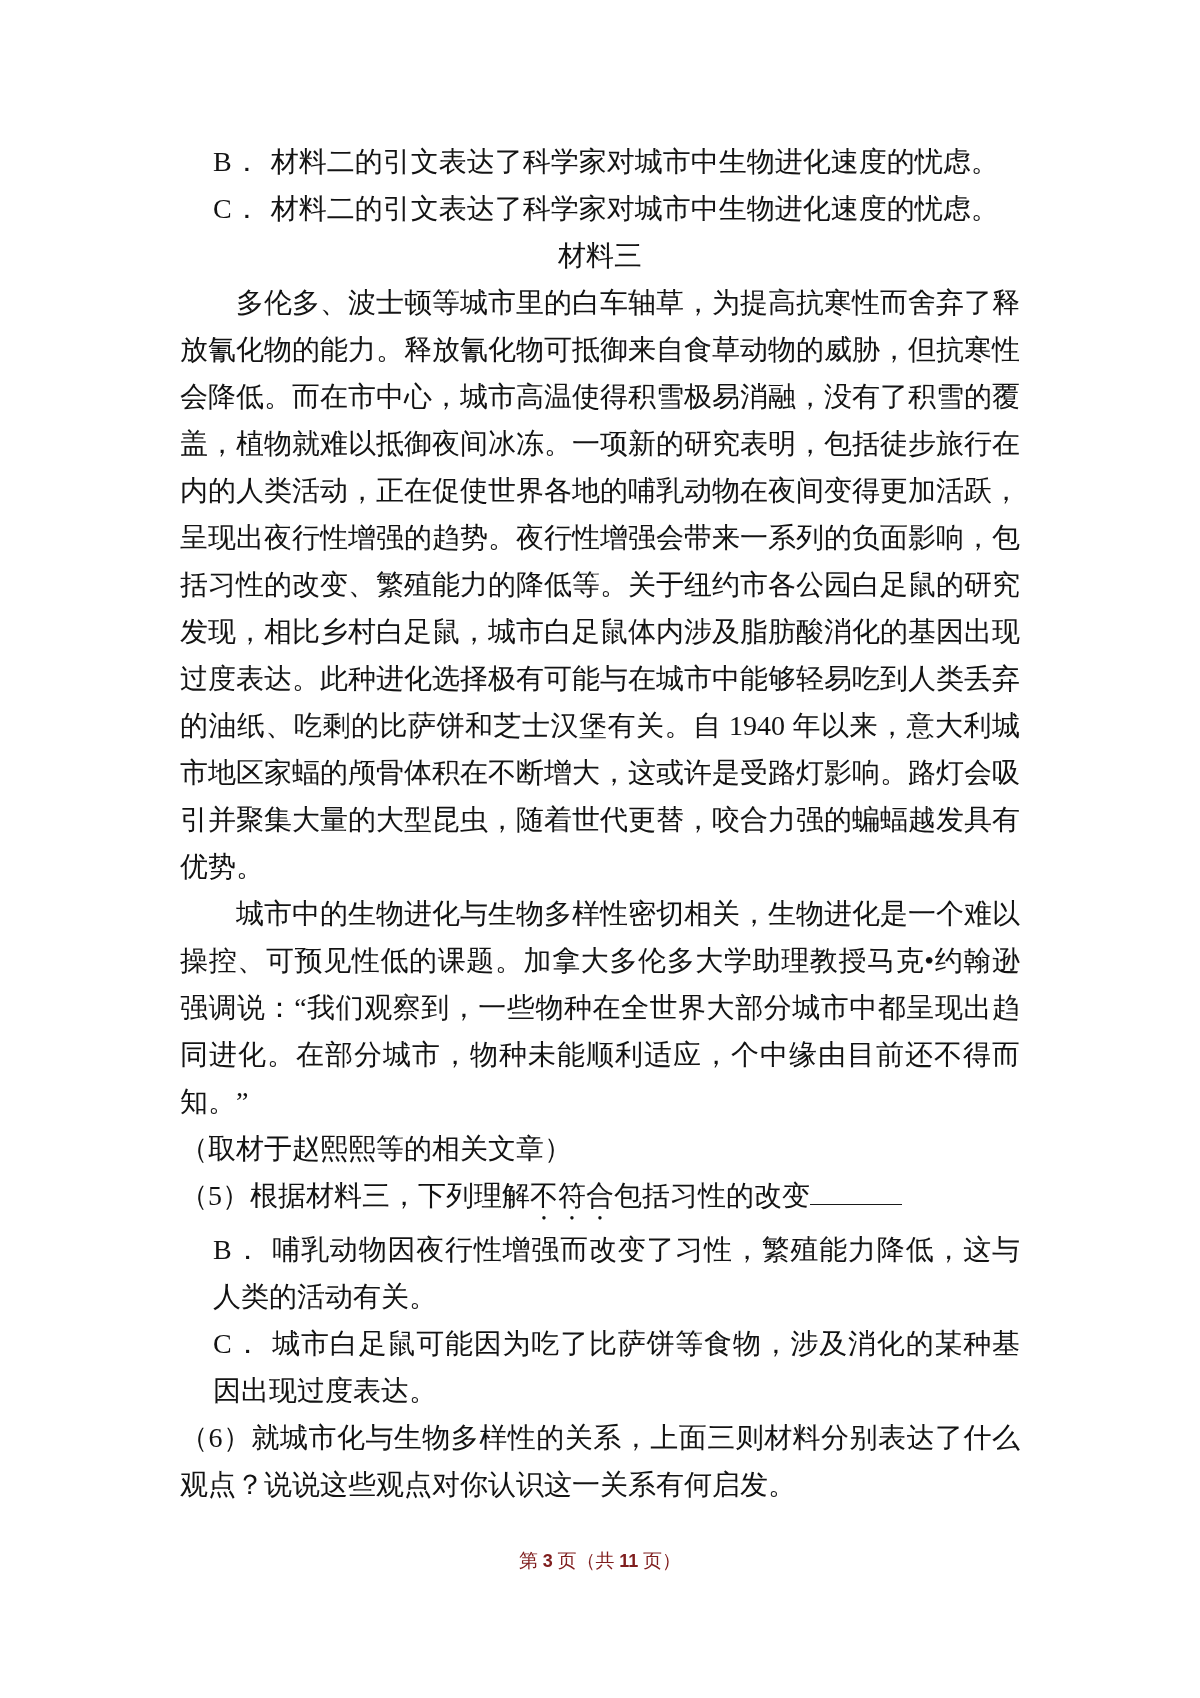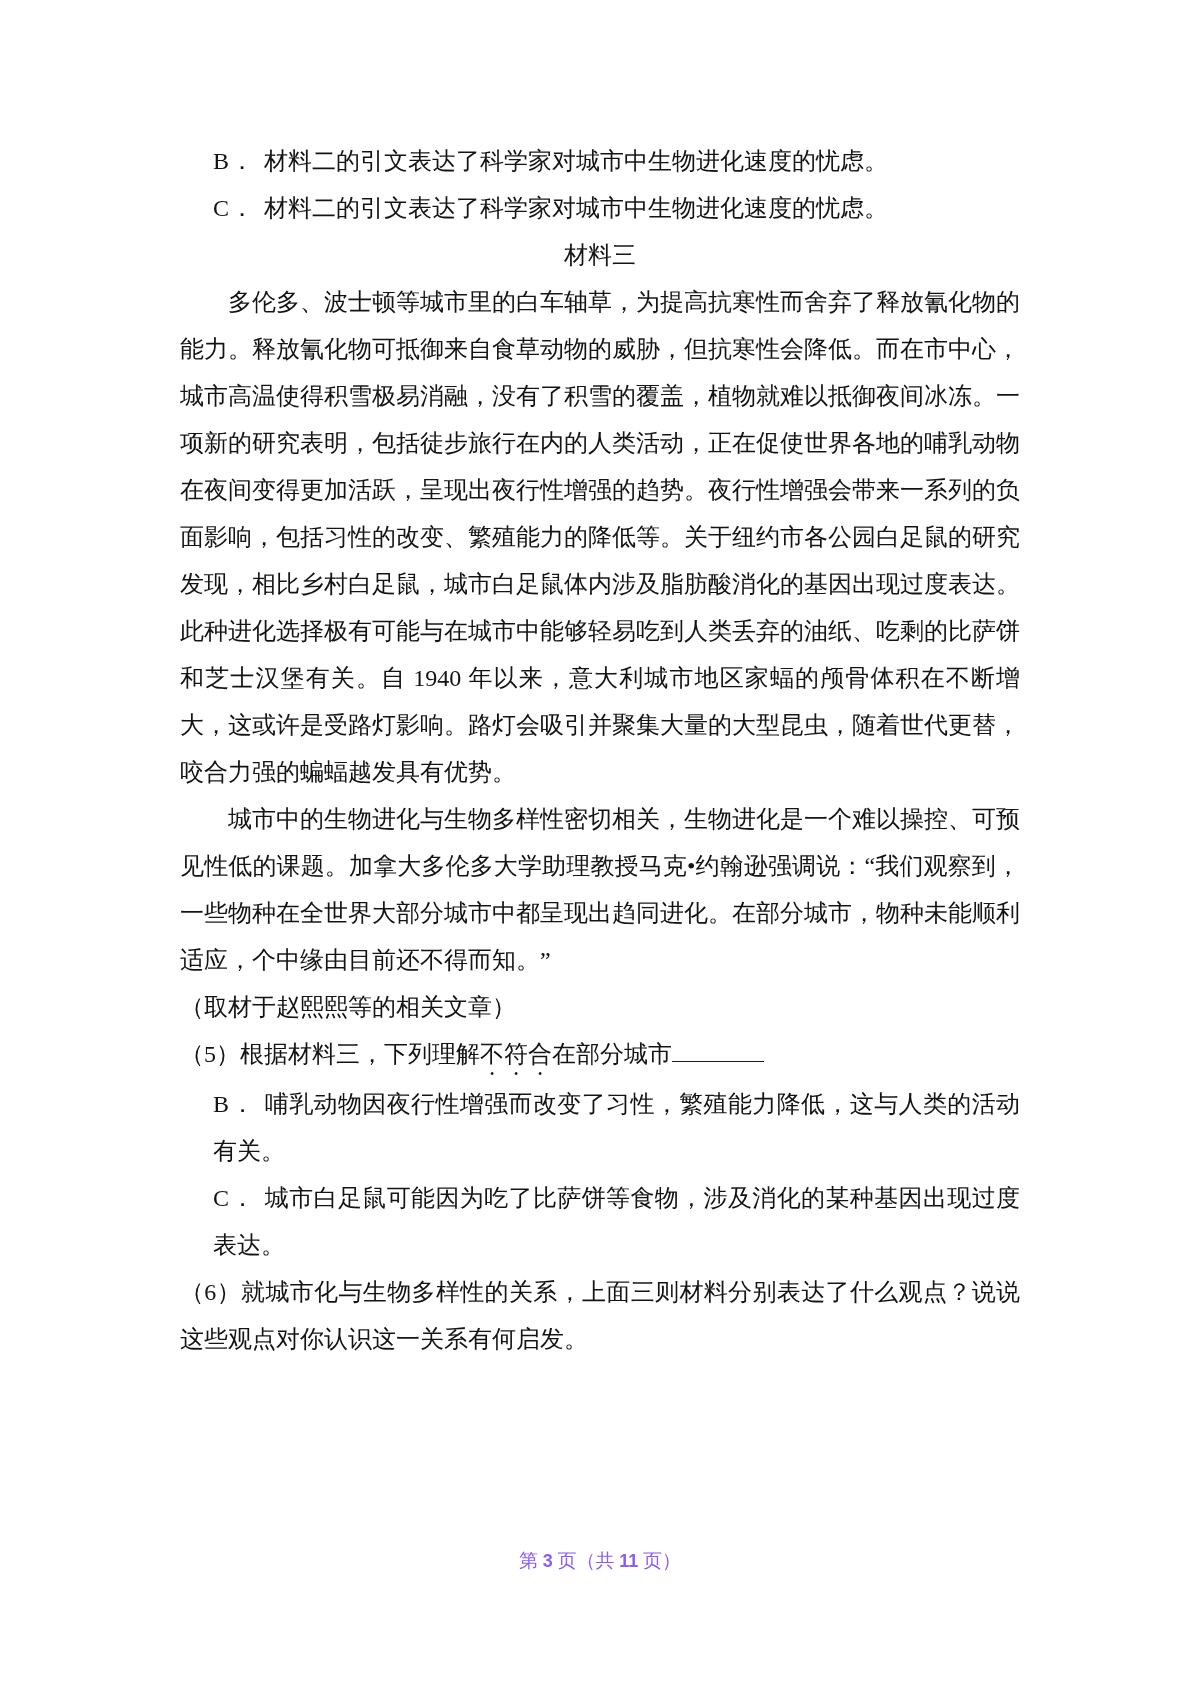--- a/index.html
+++ b/index.html
@@ -12,21 +12,21 @@
     height: 1698px;
     color: #131313;
     font-family: "Liberation Serif", "DejaVu Serif", serif;
     position: relative;
     overflow: hidden;
   }
   .page {
     width: 840px;
     margin: 0 auto;
     padding-top: 138px;
-    font-size: 24px;
+    font-size: 28px;
     line-height: 47px;
     text-align: justify;
   }
   .line { white-space: normal; }
   .option-row { padding-left: 33px; }
   .option-label { margin-right: 9px; letter-spacing: 1px; }
   .material-heading { text-align: center; }
   .para { text-indent: 2em; }
   .attribution { }
   .question { text-align: justify; }
@@ -44,21 +44,21 @@
     vertical-align: baseline;
   }
   .footer {
     position: absolute;
     left: 0;
     width: 1200px;
     top: 1548px;
     text-align: center;
     font-size: 19px;
     line-height: 26px;
-    color: #8b5cf6;
+    color: #7f1d1d;
   }
   .footer b {
     font-family: "Liberation Sans", "DejaVu Sans", sans-serif;
     font-size: 18px;
   }
 </style>
 </head>
 <body>
 
 <div class="page">
@@ -71,21 +71,21 @@
   </div>
 
   <div class="line material-heading">材料三</div>
 
   <div class="para">多伦多、波士顿等城市里的白车轴草，为提高抗寒性而舍弃了释放氰化物的能力。释放氰化物可抵御来自食草动物的威胁，但抗寒性会降低。而在市中心，城市高温使得积雪极易消融，没有了积雪的覆盖，植物就难以抵御夜间冰冻。一项新的研究表明，包括徒步旅行在内的人类活动，正在促使世界各地的哺乳动物在夜间变得更加活跃，呈现出夜行性增强的趋势。夜行性增强会带来一系列的负面影响，包括习性的改变、繁殖能力的降低等。关于纽约市各公园白足鼠的研究发现，相比乡村白足鼠，城市白足鼠体内涉及脂肪酸消化的基因出现过度表达。此种进化选择极有可能与在城市中能够轻易吃到人类丢弃的油纸、吃剩的比萨饼和芝士汉堡有关。自 1940 年以来，意大利城市地区家蝠的颅骨体积在不断增大，这或许是受路灯影响。路灯会吸引并聚集大量的大型昆虫，随着世代更替，咬合力强的蝙蝠越发具有优势。</div>
   <div class="para">城市中的生物进化与生物多样性密切相关，生物进化是一个难以操控、可预见性低的课题。加拿大多伦多大学助理教授马克•约翰逊强调说：“我们观察到，一些物种在全世界大部分城市中都呈现出趋同进化。在部分城市，物种未能顺利适应，个中缘由目前还不得而知。”</div>
 
   <div class="line attribution">（取材于赵熙熙等的相关文章）</div>
 
   <div class="line question">
-    <span>（5）根据材料三，下列理解</span><span class="emph">不符合</span><span>在部分城市</span><span class="blank"></span>
+    <span>（5）根据材料三，下列理解</span><span class="emph">不符合</span><span>包括习性的改变</span><span class="blank"></span>
   </div>
 
   <div class="line option-row">
     <span class="option-label">B．</span><span>哺乳动物因夜行性增强而改变了习性，繁殖能力降低，这与人类的活动有关。</span>
   </div>
   <div class="line option-row">
     <span class="option-label">C．</span><span>城市白足鼠可能因为吃了比萨饼等食物，涉及消化的某种基因出现过度表达。</span>
   </div>
 
   <div class="question">（6）就城市化与生物多样性的关系，上面三则材料分别表达了什么观点？说说这些观点对你认识这一关系有何启发。</div>

